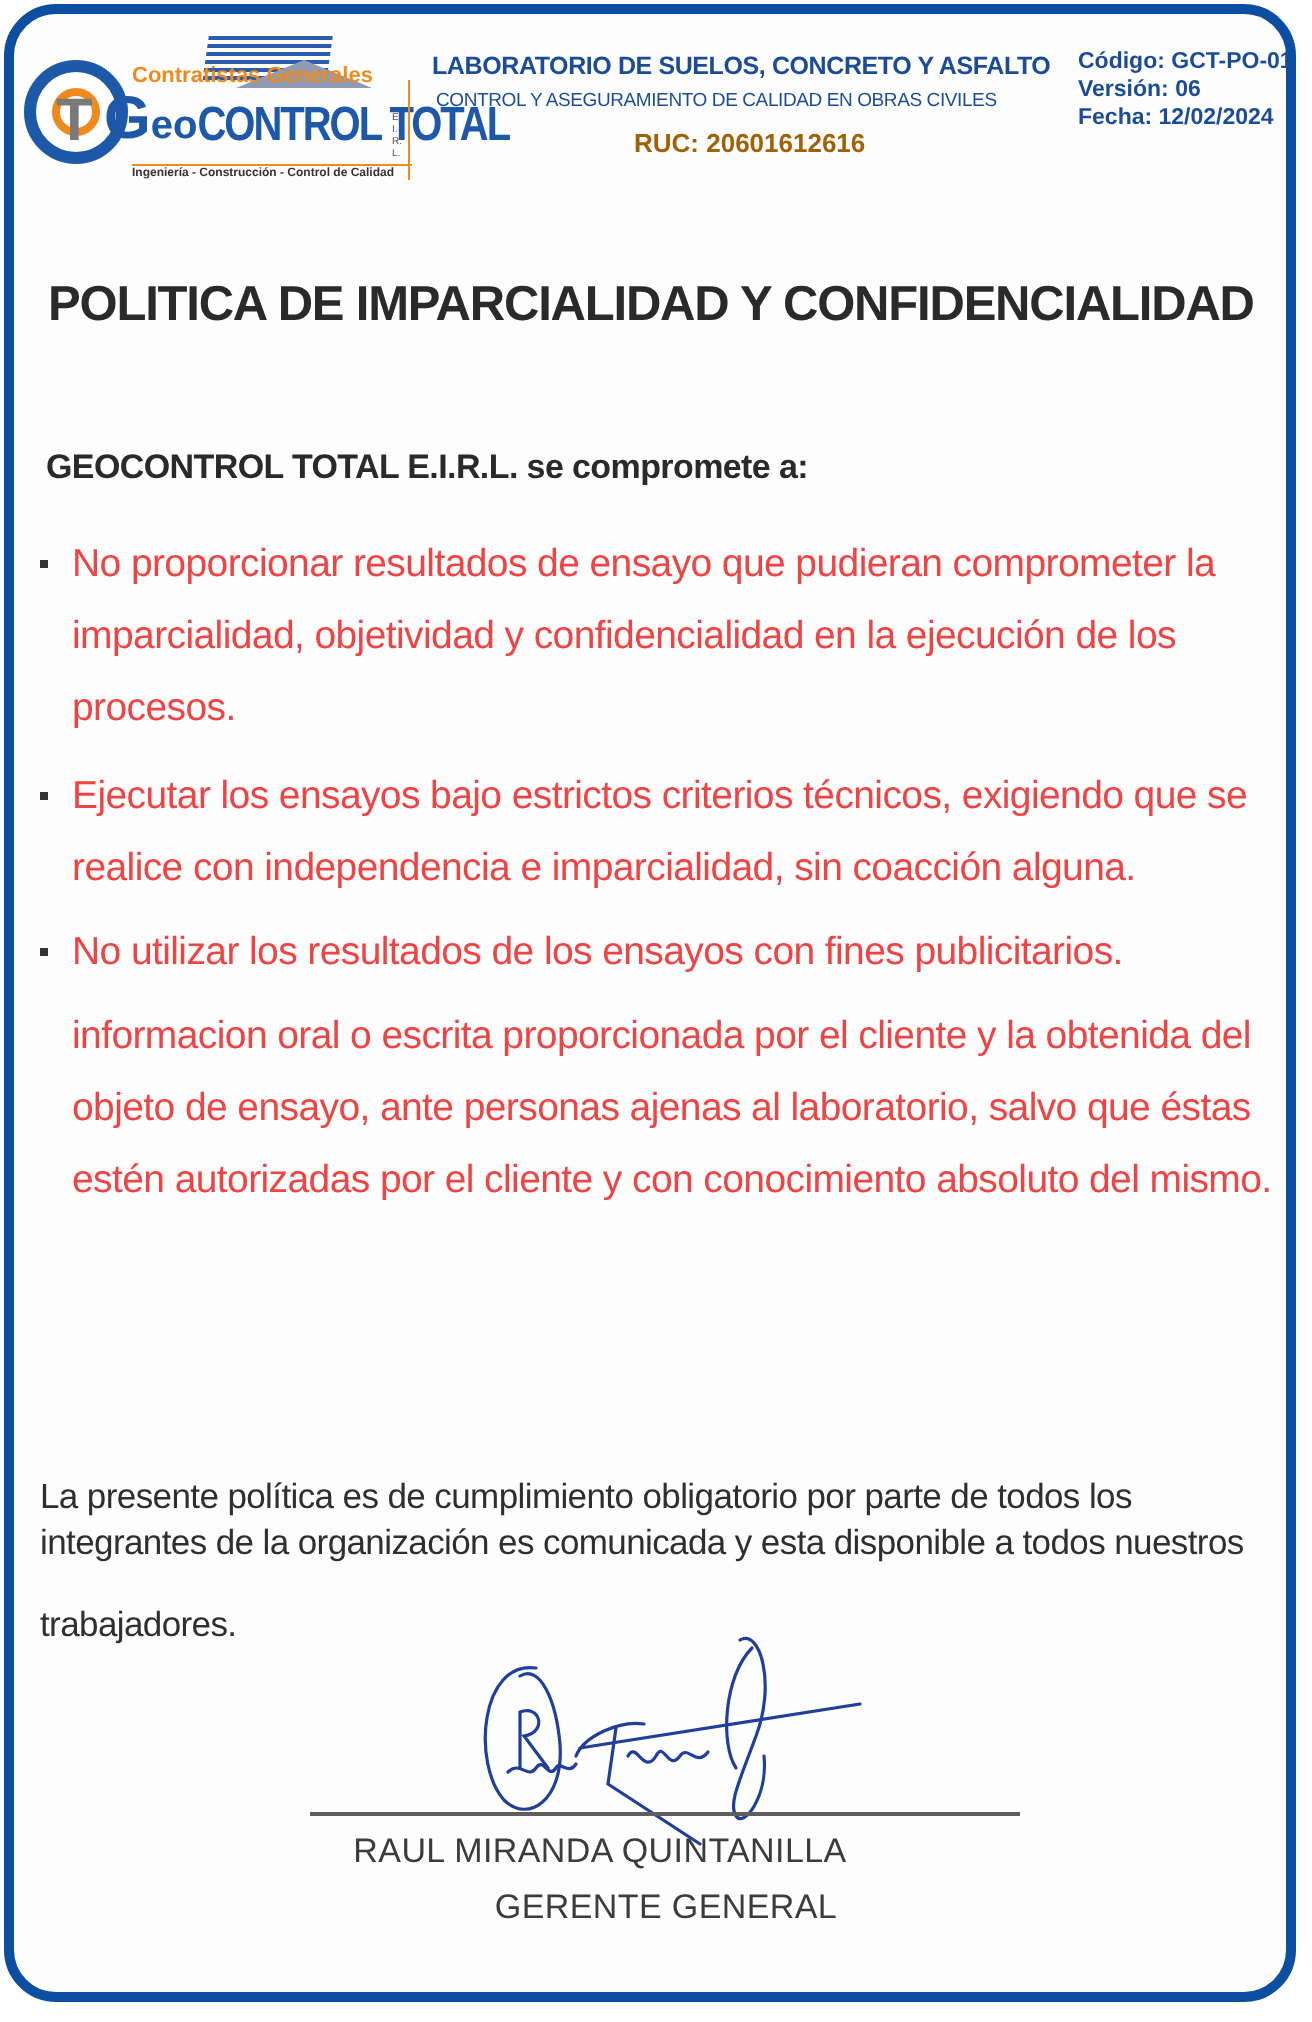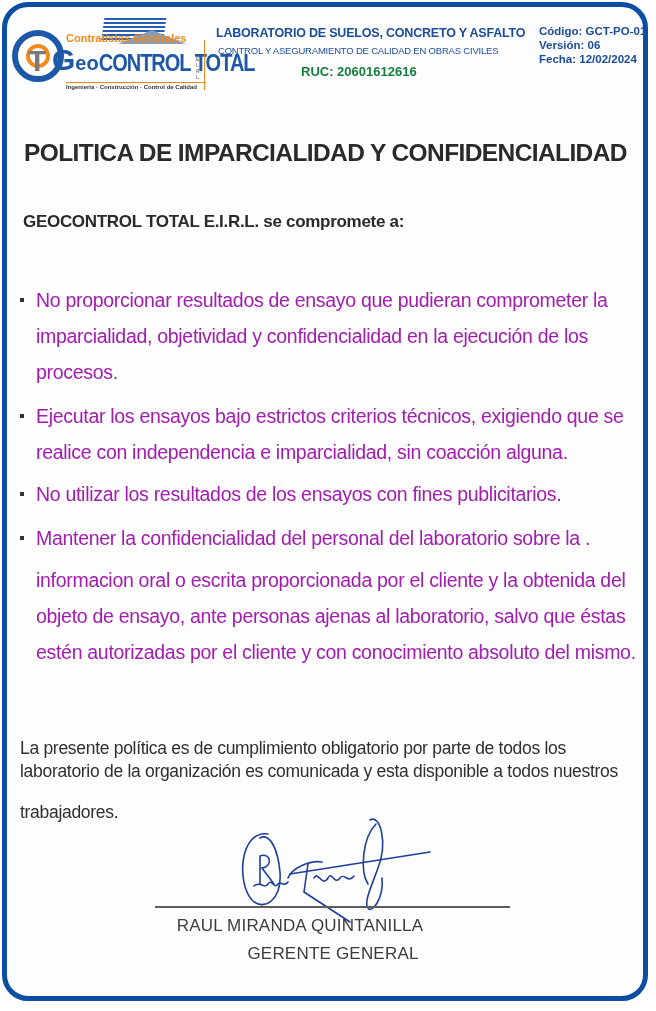--- a/index.html
+++ b/index.html
@@ -44,29 +44,29 @@
     .logo-eirl { position: absolute; left: 188px; top: 40px; font-size: 5px; color: #555; width: 4px; line-height: 6px; word-break: break-all; }
     .logo-tagline {
       position: absolute; left: 58px; top: 66px; font-size: 6px; color: #333; font-weight: bold; white-space: nowrap;
       border-top: 1px solid #f08a1c; padding-top: 1px; width: 140px;
     }
     .logo-vline { position: absolute; left: 196px; top: 24px; width: 1px; height: 50px; background: #f08a1c; }
 
     
     .hdr-lab { position: absolute; left: 216px; top: 26px; color: #1b4c9a; font-weight: bold; font-size: 12.5px; white-space: nowrap; letter-spacing: -0.2px; }
     .hdr-ctrl { position: absolute; left: 218px; top: 45px; color: #1b4c9a; font-size: 9.5px; white-space: nowrap; letter-spacing: -0.2px; }
-    .hdr-ruc { position: absolute; left: 301px; top: 64px; color: #15803d; font-weight: bold; font-size: 13px; white-space: nowrap; }
+    .hdr-ruc { position: absolute; left: 317px; top: 64px; color: #a16207; font-weight: bold; font-size: 13px; white-space: nowrap; }
     .hdr-meta { position: absolute; left: 539px; top: 24px; color: #1b4c9a; font-weight: bold; font-size: 11.5px; line-height: 14px; white-space: nowrap; }
     .hdr-meta .row { display: block; }
 
     
     .title { position: absolute; left: 24px; top: 139px; font-weight: bold; font-size: 24.5px; color: #2a2a2a; white-space: nowrap; letter-spacing: -0.6px; }
-    .intro { position: absolute; left: 23px; top: 212px; font-size: 17px; color: #2a2a2a; font-weight: bold; white-space: nowrap; letter-spacing: -0.3px; }
+    .intro { position: absolute; left: 23px; top: 224px; font-size: 17px; color: #2a2a2a; font-weight: bold; white-space: nowrap; letter-spacing: -0.3px; }
 
-    .bullets { position: absolute; left: 18px; top: 282px; width: 630px; color: #a21caf; font-size: 19.5px; letter-spacing: -0.3px; }
+    .bullets { position: absolute; left: 18px; top: 264px; width: 630px; color: #ef4444; font-size: 19.5px; letter-spacing: -0.3px; }
     .bullet { position: relative; padding-left: 18px; line-height: 36px; }
     .bullet .dot { position: absolute; left: 2px; top: 16px; width: 4px; height: 4px; background: #333; }
     .b1 { margin-bottom: 8px; }
     .b2 { margin-bottom: 0px; }
     .b3 { margin-top: 6px; }
     .b4 { margin-top: 8px; }
     .b4-cont { padding-left: 18px; line-height: 36px; margin-top: 6px; }
 
     .closing { position: absolute; left: 20px; top: 737px; width: 630px; font-size: 17.5px; color: #2f2f2f; line-height: 23px; letter-spacing: -0.3px; }
     .closing .last { display: block; margin-top: 18px; }
@@ -121,34 +121,30 @@
   </div>
   <div class="bullet b2">
     <span class="dot"></span>
     <div>Ejecutar los ensayos bajo estrictos criterios técnicos, exigiendo que se</div>
     <div>realice con independencia e imparcialidad, sin coacción alguna.</div>
   </div>
   <div class="bullet b3">
     <span class="dot"></span>
     <div>No utilizar los resultados de los ensayos con fines publicitarios.</div>
   </div>
-  <div class="bullet b4">
-    <span class="dot"></span>
-    <div>Mantener la confidencialidad del personal del laboratorio sobre la .</div>
-  </div>
   <div class="b4-cont">
     <div>informacion oral o escrita proporcionada por el cliente y la obtenida del</div>
     <div>objeto de ensayo, ante personas ajenas al laboratorio, salvo que éstas</div>
     <div>estén autorizadas por el cliente y con conocimiento absoluto del mismo.</div>
   </div>
 </div>
 
 <div class="closing">
   <span style="display:block">La presente política es de cumplimiento obligatorio por parte de todos los</span>
-  <span style="display:block">laboratorio de la organización es comunicada y esta disponible a todos nuestros</span>
+  <span style="display:block">integrantes de la organización es comunicada y esta disponible a todos nuestros</span>
   <span class="last">trabajadores.</span>
 </div>
 
 <svg class="sig-svg" viewBox="0 0 210 112">
   <g fill="none" stroke="#1f3f9a" stroke-width="1.6" stroke-linecap="round">
     <path d="M38 22 C10 18 6 70 22 88 C34 100 52 88 50 60 C48 38 40 20 30 26"></path>
     <path d="M30 44 L30 72 M30 44 C40 40 44 54 32 56 L44 72"></path>
     <path d="M24 74 C30 68 34 78 38 72 C42 66 44 78 48 72 C50 68 54 76 58 70"></path>
     <path d="M58 66 C62 56 80 48 92 50 M78 52 L74 80 L120 110"></path>
     <path d="M84 66 C88 58 92 76 98 66 C102 58 104 74 110 66 C114 60 118 72 124 64"></path>

